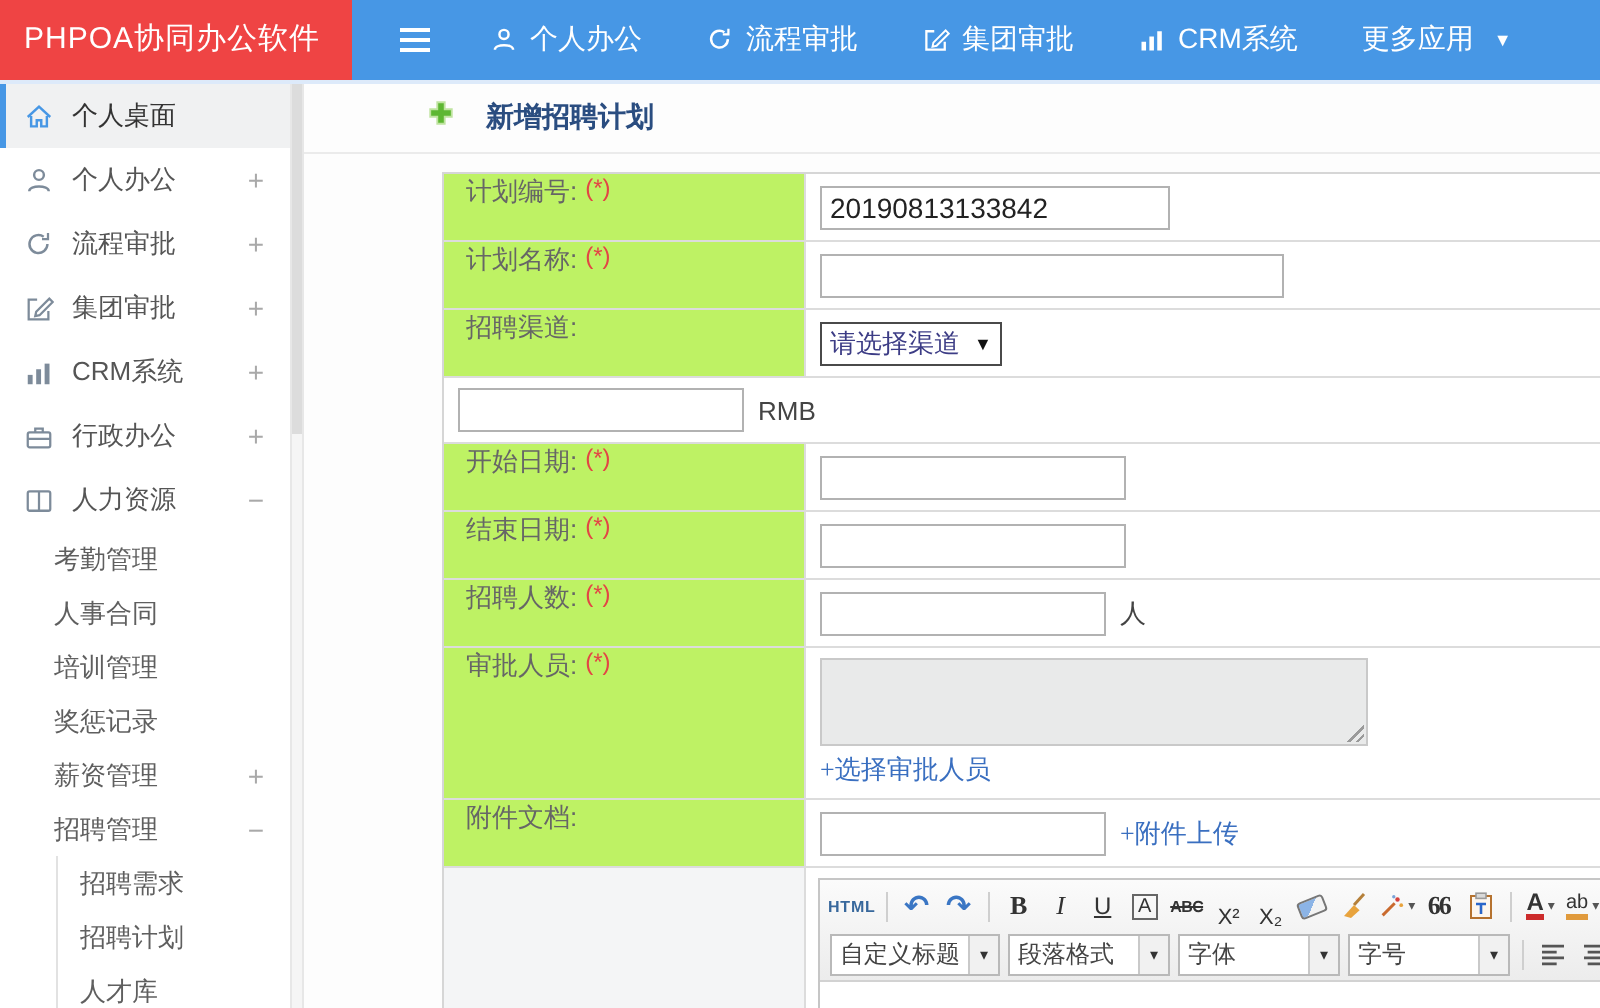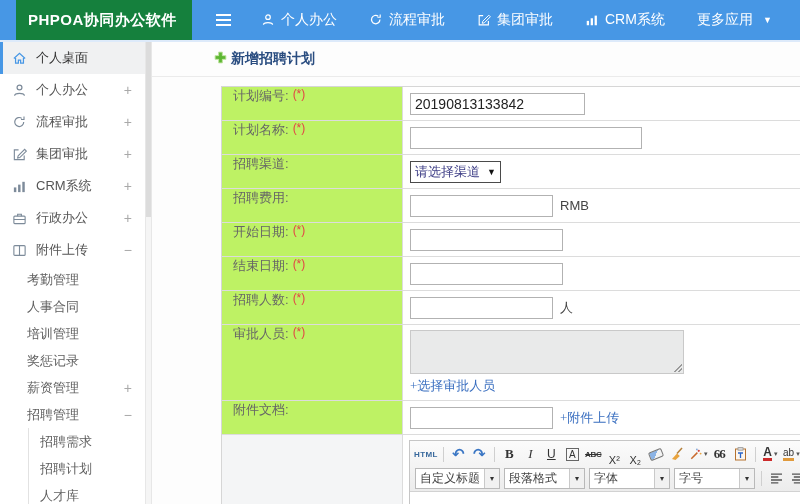--- a/index.html
+++ b/index.html
@@ -3,21 +3,21 @@
 <meta charset="utf-8">
 <style>
   html,body{margin:0;padding:0;background:#e9e9e9;}
   .screen{position:relative;width:800px;height:504px;overflow:hidden;background:#fff;
           font-family:"Liberation Sans","DejaVu Sans",sans-serif;-webkit-font-smoothing:antialiased;}
 
   
   .topbar{position:absolute;top:0;left:0;right:0;height:40px;background:#4797e5;
           border-bottom:2px solid #ddeafa;display:flex;align-items:center;color:#fff;}
   .logo{width:176px;height:40px;line-height:40px;padding-left:12px;box-sizing:border-box;
-        background:#15803d;font-weight:bold;font-size:15px;letter-spacing:.5px;margin-left:16px;}
+        background:#ef4444;font-weight:normal;font-size:15px;letter-spacing:.5px;}
   .hamburger{margin-left:24px;display:flex;flex-direction:column;gap:3px;cursor:pointer;}
   .hamburger i{display:block;width:15px;height:2px;background:#fff;}
   .topnav{display:flex;align-items:center;margin-left:30px;gap:32px;font-size:14px;}
   .topnav .titem{display:flex;align-items:center;gap:6px;cursor:pointer;white-space:nowrap;}
   .topnav svg{display:block;}
   .caret{font-size:9px;line-height:1;margin-left:4px;}
 
   
   .sidebar{position:absolute;top:42px;left:0;width:145px;bottom:0;background:#fff;
            font-size:13px;color:#555;overflow:hidden;}
@@ -29,21 +29,21 @@
   .sub-item{height:27px;display:flex;align-items:center;padding:0 13px 0 27px;cursor:pointer;color:#5f5f5f;}
   .sub2{margin-left:28px;border-left:1px solid #e2e2e2;}
   .sub2 .sub-item{padding-left:11px;}
 
   .vscroll{position:absolute;left:145px;top:42px;width:7px;bottom:0;background:#f5f5f5;
            border-left:1px solid #e7e7e7;border-right:1px solid #e7e7e7;box-sizing:border-box;}
   .vscroll .thumb{margin:0;height:175px;background:#dcdcdc;}
 
   
   .content{position:absolute;left:152px;top:42px;right:0;bottom:0;background:#fdfdfd;overflow:hidden;}
-  .page-head{height:34px;display:flex;align-items:center;padding-left:62px;gap:4px;
+  .page-head{height:34px;display:flex;align-items:center;padding-left:62px;gap:16px;
              border-bottom:1px solid #ebebeb;}
   .page-title{font-size:14px;font-weight:bold;color:#2a4d80;}
 
   .form{margin:9px 0 0 69px;width:760px;background:#fff;border:1px solid #d6d6d6;border-bottom:none;}
   .frow{display:flex;border-bottom:1px solid #dcdcdc;}
   .flabel{width:181px;min-height:33px;box-sizing:border-box;display:flex;
           padding-left:11px;gap:4px;background:#bef264;border-right:1px solid #dcdcdc;
           color:#666;font-size:13px;flex-shrink:0;}
   .fvalue{flex:1;display:flex;align-items:center;gap:7px;padding:5px 0 5px 7px;font-size:13px;color:#444;}
   .req{color:#e34545;font-size:12px;}
@@ -209,21 +209,21 @@
       <span>行政办公</span>
       <span class="expand">+</span>
     </div>
     <div class="side-item">
       <span class="sicon">
         <svg width="15" height="15" viewBox="0 0 16 16" fill="none" stroke="currentColor" stroke-width="1.2">
           <rect x="2" y="2.8" width="12" height="10.4" rx="1"></rect>
             <path d="M8 2.8v10.4"></path>
         </svg>
         </span>
-      <span>附件上传</span>
+      <span>人力资源</span>
       <span class="expand">−</span>
     </div>
 
     <div>
       <div class="sub-item">
         <span>考勤管理</span>
         </div>
       <div class="sub-item">
         <span>人事合同</span>
         </div>
@@ -296,23 +296,20 @@
           </div>
         <div class="fvalue">
           <span class="sel">
             <span>请选择渠道</span>
             <span class="scar">▼</span>
           </span>
         </div>
       </div>
 
       <div class="frow">
-        <div class="flabel">
-            <span>招聘费用:</span>
-          </div>
         <div class="fvalue">
           <input class="txt w133" style="">
           <span>RMB</span>
         </div>
       </div>
 
       <div class="frow">
         <div class="flabel">
             <span>开始日期:</span>
           <span class="req">(*)</span>

